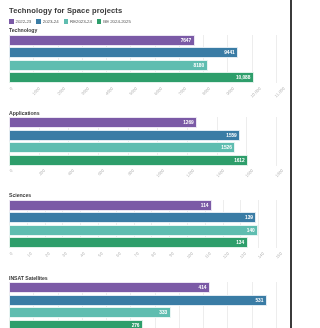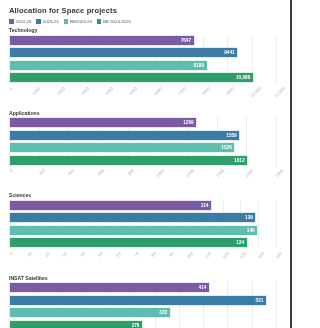--- a/index.html
+++ b/index.html
@@ -129,21 +129,21 @@
     transform-origin: right top;
     display: block;
     text-align: right;
   }
 </style>
 </head>
 <body>
 
 <div id="chart-root">
 
-  <div class="chart-title">Allocation for Space projects</div>
+  <div class="chart-title">Technology for Space projects</div>
 
   <div class="legend" id="legend-host">
       <div class="legend-item">
         <span class="legend-swatch" style="background: rgb(123, 90, 166);"></span>
         <span class="legend-label">2022-23</span>
       </div>
       <div class="legend-item">
         <span class="legend-swatch" style="background: rgb(58, 124, 165);"></span>
         <span class="legend-label">2023-24</span>
       </div>

